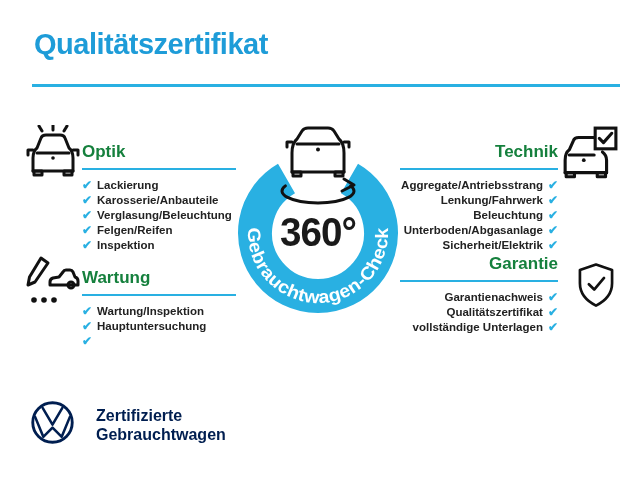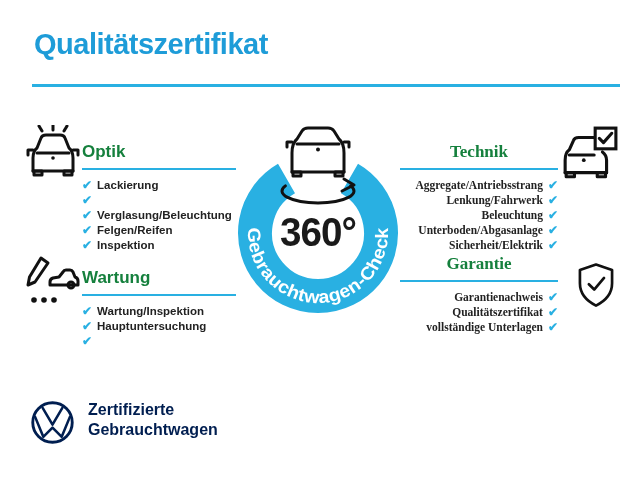--- a/index.html
+++ b/index.html
@@ -12,21 +12,21 @@
     font-size:29px;font-weight:bold;color:#1e9cd8;letter-spacing:-0.5px;
   }
   .title-rule{
     position:absolute;left:32px;top:84px;width:588px;height:3px;background:#29b0e2;
   }
   .section{position:absolute;width:154px;}
   .section .heading{
     margin:0;font-size:17px;font-weight:bold;color:#15803d;
     padding-bottom:6px;border-bottom:2.5px solid #29b0e2;line-height:20px;
   }
-  .sec-right{width:158px;text-align:center;font-family:Liberation Serif, serif;}
+  .sec-right{width:158px;text-align:right;}
   .items{margin-top:9px;display:flex;flex-direction:column;gap:3px;}
   .item{
     display:flex;align-items:center;gap:5px;
     font-size:11.5px;font-weight:bold;color:#222;white-space:nowrap;line-height:12px;
   }
   .sec-right .item{justify-content:flex-end;}
   .check{color:#29b0e2;font-size:12px;line-height:1;flex:0 0 auto;}
   #sec-optik{left:82px;top:142px;}
   #sec-technik{right:82px;top:142px;}
   #sec-wartung{left:82px;top:268px;}
@@ -38,21 +38,21 @@
   #icon-garantie{left:571px;top:259px;}
   #center-graphic{position:absolute;left:213px;top:113px;}
   .ring-label{
     font-size:18px;font-weight:bold;fill:#ffffff;letter-spacing:0.3px;
   }
   .degrees{
     font-size:40px;font-weight:bold;fill:#1a1a1a;letter-spacing:-1px;
   }
   .footer{
     position:absolute;left:30px;top:400px;
-    display:flex;align-items:flex-start;gap:13px;
+    display:flex;align-items:flex-end;gap:21px;
   }
   .brand-text{
     font-size:16px;font-weight:bold;color:#001e50;line-height:1.22;
   }
   .ico{stroke:#111;stroke-width:3;fill:none;stroke-linecap:round;stroke-linejoin:round;}
 </style>
 </head>
 <body>
 
 <div class="page-title">Qualitätszertifikat</div>
@@ -135,20 +135,21 @@
 
 <div class="section" id="sec-optik">
   <div class="heading">Optik</div>
   <div class="items">
     <div class="item">
         <span class="check">✔</span>
         <span>Lackierung</span>
       </div>
     <div class="item">
         <span class="check">✔</span>
+        <span>Karosserie/Anbauteile</span>
       </div>
     <div class="item">
         <span class="check">✔</span>
         <span>Verglasung/Beleuchtung</span>
       </div>
     <div class="item">
         <span class="check">✔</span>
         <span>Felgen/Reifen</span>
       </div>
     <div class="item">

